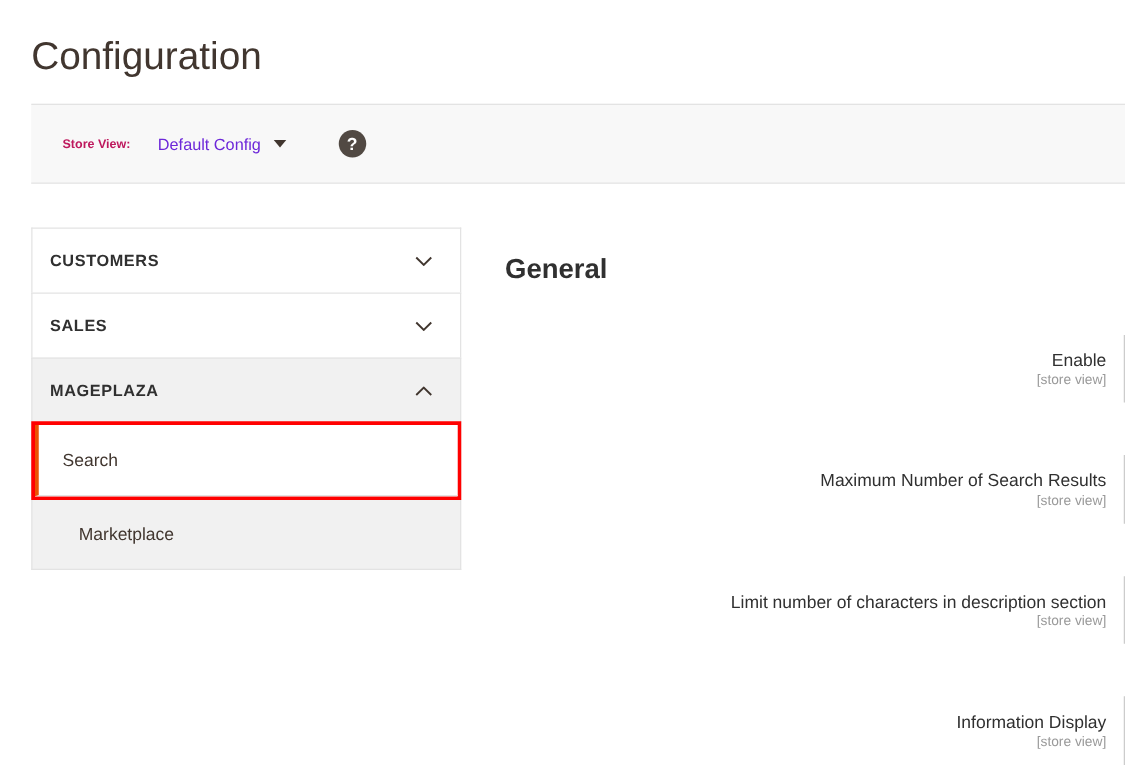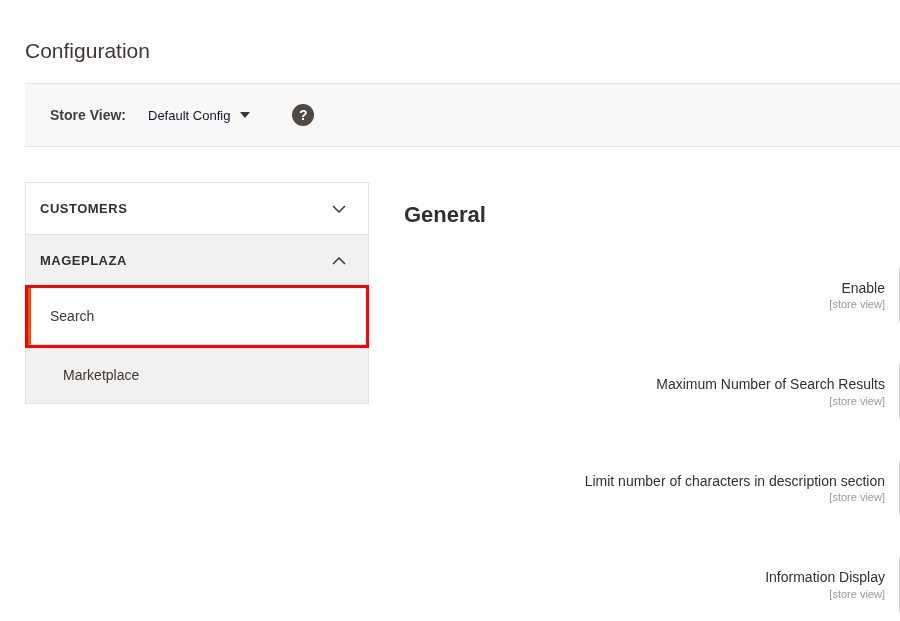--- a/index.html
+++ b/index.html
@@ -7,43 +7,43 @@
       margin: 0;
       padding: 0;
     }
     body {
       font-family: 'Helvetica Neue', Helvetica, Arial, sans-serif;
       color: #303030;
       background: #fff;
       width: 900px;
     }
     .page-title {
-      font-size: 21px;
+      font-size: 31px;
       font-weight: 400;
       color: #41362f;
-      padding: 39px 0 20px 25px;
+      padding: 27px 0 20px 25px;
     }
     .store-view-bar {
       background: #f8f8f8;
       border-top: 1px solid #e3e3e3;
       border-bottom: 1px solid #e3e3e3;
       padding: 20px 25px;
       margin: 0 0 35px 25px;
       display: flex;
       align-items: center;
       gap: 22px;
     }
     .store-view-label {
       font-weight: 700;
-      font-size: 14px;
-      color: #404040;
+      font-size: 10px;
+      color: #be185d;
     }
     .store-view-selector {
       font-size: 13px;
-      color: #0f172a;
+      color: #6d28d9;
       display: inline-flex;
       align-items: center;
       gap: 10px;
       cursor: pointer;
     }
     .triangle-down {
       width: 0;
       height: 0;
       border-left: 5px solid transparent;
       border-right: 5px solid transparent;
@@ -174,20 +174,28 @@
 
     <div class="acc-item">
       <span class="acc-label">Customers</span>
       <span class="chev">
         <svg width="14" height="8" viewBox="0 0 14 8">
             <path d="M1 1 L7 7 L13 1" stroke="#41362f" stroke-width="1.5" fill="none"></path>
           </svg>
       </span>
     </div>
 
+    <div class="acc-item">
+      <span class="acc-label">Sales</span>
+      <span class="chev">
+        <svg width="14" height="8" viewBox="0 0 14 8">
+            <path d="M1 1 L7 7 L13 1" stroke="#41362f" stroke-width="1.5" fill="none"></path>
+          </svg>
+      </span>
+    </div>
 
     <div class="acc-item expanded">
       <span class="acc-label">Mageplaza</span>
       <span class="chev">
         <svg width="14" height="8" viewBox="0 0 14 8">
             <path d="M1 7 L7 1 L13 7" stroke="#41362f" stroke-width="1.5" fill="none"></path>
           </svg>
       </span>
     </div>
 

